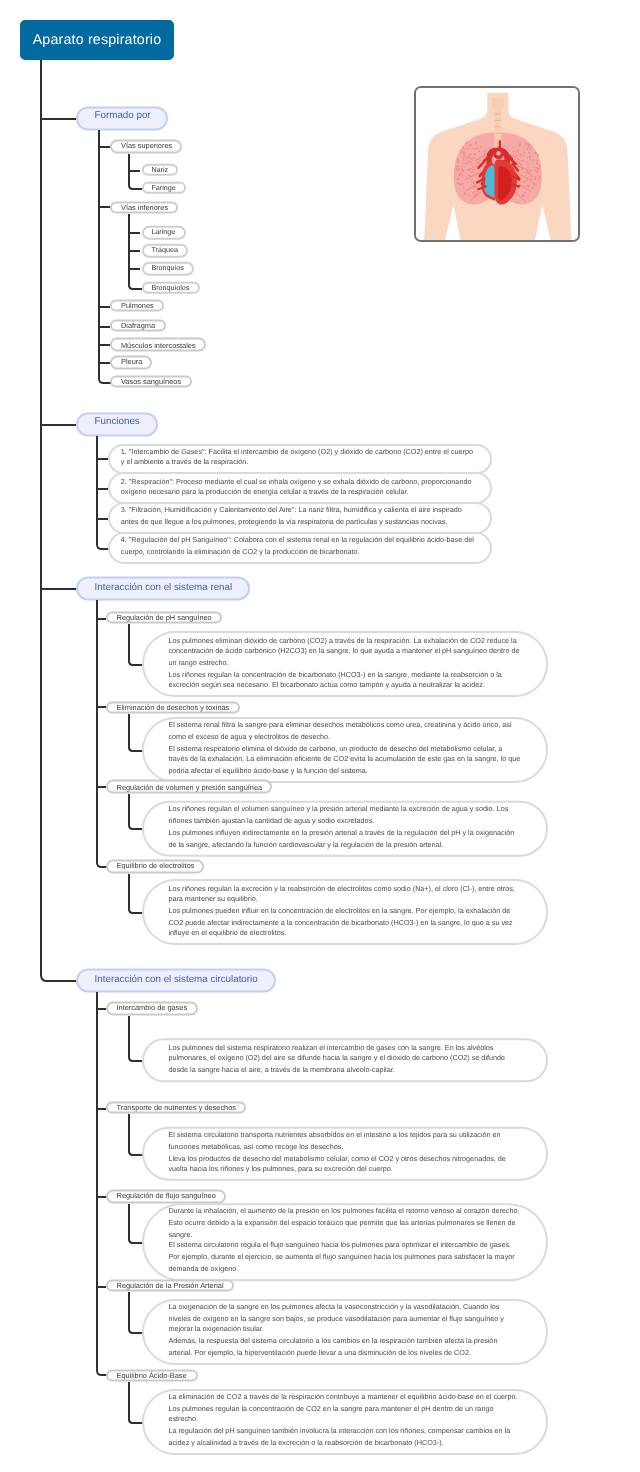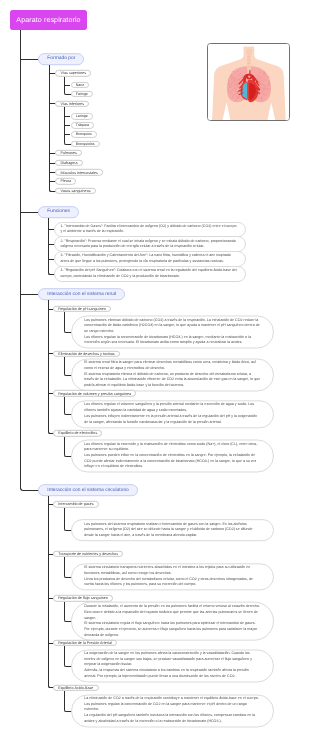--- a/index.html
+++ b/index.html
@@ -1,18 +1,18 @@
 <!DOCTYPE html>
 <html><head>
 <meta charset="utf-8">
 <style>
 html,body{margin:0;padding:0;background:#fff;}
 body{width:300px;height:736px;font-family:"Liberation Sans",sans-serif;overflow:hidden;position:relative;-webkit-font-smoothing:antialiased;text-rendering:geometricPrecision;}
 #stage{position:absolute;left:0;top:0;width:300px;height:736px;transform:translateZ(0);}
-.node-root{position:absolute;background:#d946ef;border-radius:2.5px;color:#fff;display:flex;align-items:center;justify-content:center;font-size:7.1px;letter-spacing:.1px;}
+.node-root{position:absolute;background:#0369a1;border-radius:2.5px;color:#fff;display:flex;align-items:center;justify-content:center;font-size:7.1px;letter-spacing:.1px;}
 .handle{position:absolute;width:1.7px;height:1.7px;background:#fff;border-radius:50%;}
 .pill{position:absolute;box-sizing:border-box;display:inline-flex;align-items:center;justify-content:center;white-space:nowrap;border-radius:99px;transform:translateY(-50%);}
 .l1{background:#eef1fd;border:.7px solid #c3cef4;color:#4059b8;font-size:4.9px;height:11.6px;padding:0 8px;}
 .l2{background:#fff;border:.55px solid #cacaca;color:#3a3a3a;font-size:3.7px;height:6.4px;padding:0 4.2px;}
 .l3{background:#fff;border:.5px solid #cfcfcf;color:#3a3a3a;font-size:3.6px;height:6.2px;padding:0 4.2px;}
 .note{position:absolute;box-sizing:border-box;background:#fff;border:.5px solid #dadada;border-radius:99px;color:#4a4a4a;font-size:3.62px;line-height:1.57;padding:1.3px 5.4px;transform:translateY(-50%);}
 .note.wide{padding:1.3px 12px;}
 .note p{margin:0;}
 .vl{position:absolute;background:#2f2f2f;width:.9px;}
 .hl{position:absolute;background:#2f2f2f;height:.9px;}

